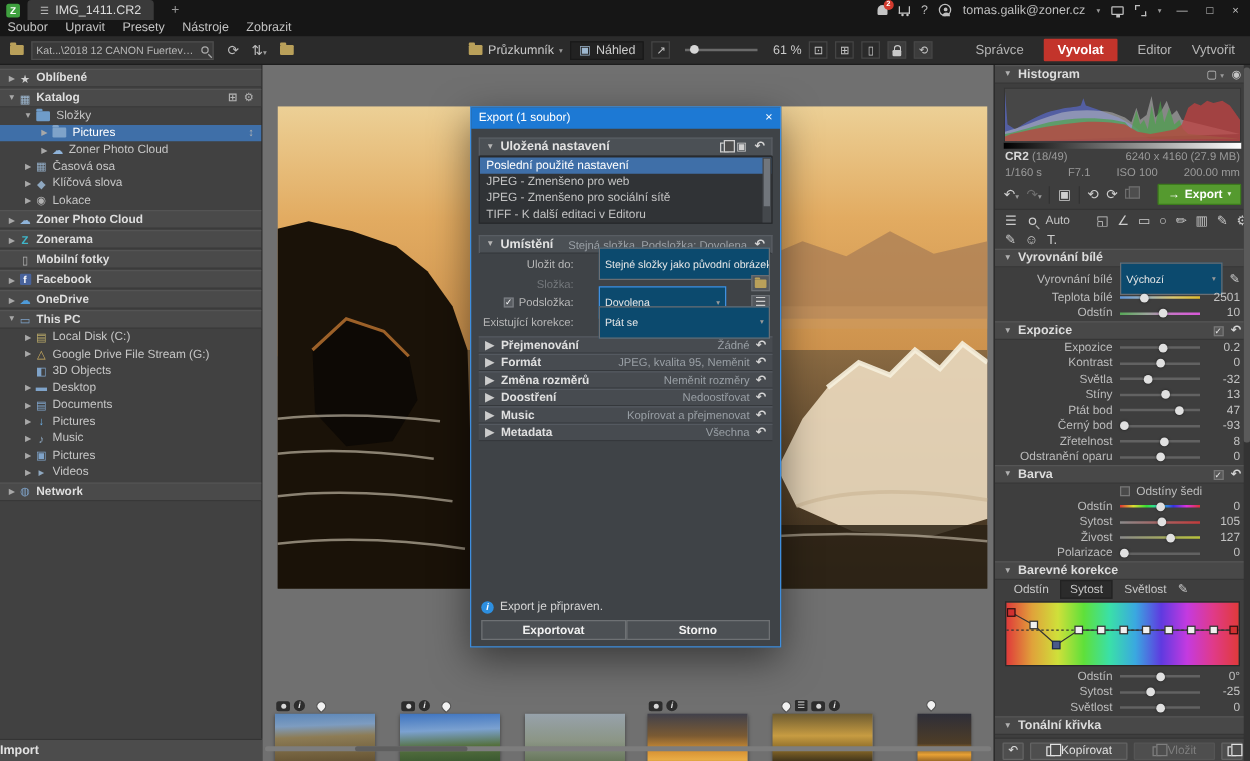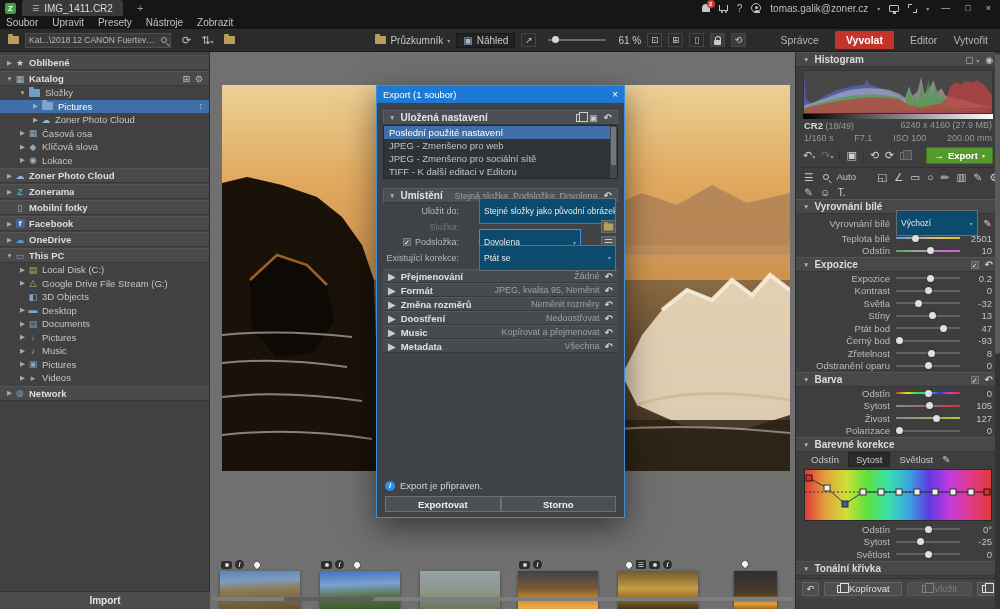--- a/index.html
+++ b/index.html
@@ -58,21 +58,21 @@
   #sidebar{position:absolute;left:0;top:52px;width:210px;height:557px;background:#414141;border-right:1px solid #2e2e2e;}
   #tree{position:absolute;top:2px;left:0;right:0;}
   .trow{height:13.5px;display:flex;align-items:center;font-size:9.5px;color:#c6c6c6;white-space:nowrap;}
   .trow.header{background:#4a4a4a;border-top:1px solid #545454;border-bottom:1px solid #383838;font-weight:bold;color:#dedede;height:15px;margin-top:1px;}
   .trow.selected{background:#3f6fa8;color:#fff;}
   .tarrow{width:9px;text-align:center;font-size:6.5px;color:#a8a8a8;flex:none;}
   .ticon{width:12px;flex:none;text-align:center;font-size:9px;line-height:10px;}
   .ticon.sq{background:#49639c;color:#fff;border-radius:1px;width:9px;height:9px;font-size:8px;font-weight:bold;line-height:9px;margin:0 1.5px;}
   .tlabel{margin-left:3px;overflow:hidden;text-overflow:ellipsis;}
   .ttrail{margin-left:auto;padding-right:6px;display:flex;gap:5px;align-items:center;color:#b5b5b5;font-size:9px;}
-  #import-btn{position:absolute;left:0;bottom:0;width:210px;height:18px;background:#4c4c4c;border-top:1px solid #343434;color:#e2e2e2;font-weight:bold;text-align:center;line-height:17px;}
+  #import-btn{position:absolute;left:0;bottom:0;width:210px;height:18px;background:#4c4c4c;border-top:1px solid #343434;color:#e2e2e2;font-weight:bold;line-height:17px;}
 
   
   #main{position:absolute;left:210px;top:52px;width:585px;height:557px;background:#707070;}
   #photo{position:absolute;left:12px;top:33px;width:568px;height:386px;}
   
   #filmstrip{position:absolute;left:0px;top:467px;width:585px;height:90px;}
   .fitem{position:absolute;top:52px;}
   .timg{box-shadow:0 1px 3px rgba(0,0,0,.45);position:relative;}
   .timg.p1{background:linear-gradient(178deg,#5b86b8 0%,#7d9cc0 16%,#8d7c55 30%,#6e5c3a 55%,#473b28 80%,#332b1e 100%);}
   .timg.p2{background:linear-gradient(178deg,#3e74c0 0%,#7ba1d0 22%,#55713f 42%,#33512c 68%,#8a7a58 88%,#6e603f 100%);}
@@ -624,20 +624,24 @@
       </div>
 
     <div class="sechead">
       <span class="sarrow">▼</span>
         <span>Barva</span>
       <span class="hright">
           <span class="chk">✓</span>
           <span class="undo">↶</span>
         </span>
     </div>
+    <div id="gray-row">
+      <span class="chk" style="background:#4a4a4a"></span>
+      <span>Odstíny šedi</span>
+    </div>
     <div id="color-sliders">
         <div class="srow">
           <span class="slab">Odstín</span>
           <span class="strack hue">
             <span class="sknob" style="left: 50%;"></span>
           </span>
           <span class="sval">0</span>
         </div>
         <div class="srow">
           <span class="slab">Sytost</span>

